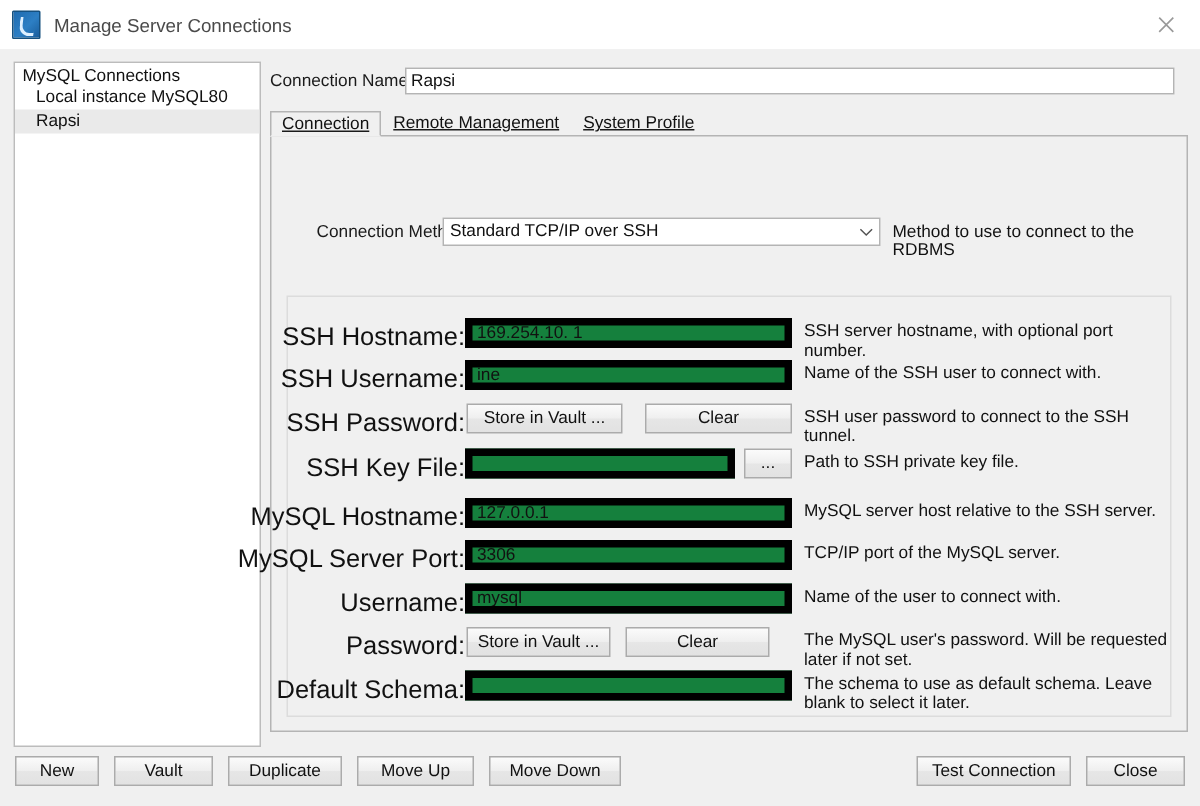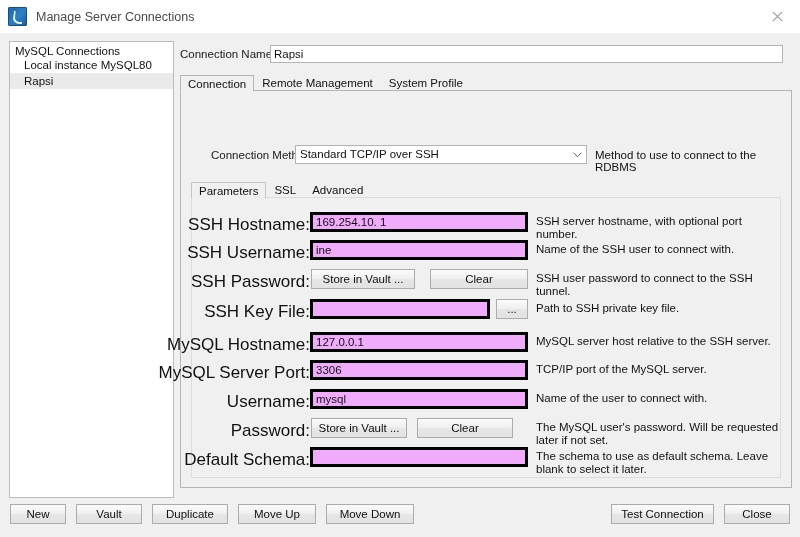--- a/index.html
+++ b/index.html
@@ -125,22 +125,23 @@
     line-height: 16px;
     outline: none;
   }
 
   
   #outer-tabs {
     position: absolute;
     left: 0; top: 32px;
     width: 612px; height: 18px;
     display: flex;
-    align-items: center;
+    align-items: flex-start;
     z-index: 3;
+    text-decoration: underline;
   }
   .tab {
     height: 17px;
     line-height: 16px;
     padding: 0 7px;
     font-size: 11.5px;
     color: #111;
     cursor: default;
     box-sizing: border-box;
     background: transparent;
@@ -248,22 +249,22 @@
     width: 180px;
     text-align: right;
     font-size: 17px;
     color: #111;
     white-space: nowrap;
   }
   .pfield {
     position: absolute;
     top: 0;
     height: 20px;
-    background: #f0abfc;
-    border: 3px solid #000000;
+    background: #15803d;
+    border: 5px solid #000000;
     box-sizing: border-box;
     font-family: "Liberation Sans", sans-serif;
     font-size: 11.5px;
     color: #111;
     padding: 0 3px;
     line-height: 18px;
     outline: none;
   }
   .phelp {
     position: absolute;
@@ -353,25 +354,20 @@
       <div class="cm-select">
         <span>Standard TCP/IP over SSH</span>
         <span class="cm-arrow">
           <svg width="9" height="6" viewBox="0 0 9 6">
             <path d="M0.6,0.8 L4.5,4.7 L8.4,0.8" stroke="#555" stroke-width="1" fill="none"></path>
           </svg>
         </span>
       </div>
       <span class="cm-help">Method to use to connect to the RDBMS</span>
 
-      <div id="inner-tabs">
-        <div class="itab active">Parameters</div>
-        <div class="itab">SSL</div>
-        <div class="itab">Advanced</div>
-      </div>
 
       <div id="inner-panel">
 
         <div class="prow" style="top:14px">
           <span class="plabel" style="right:472px">SSH Hostname:</span>
           <input class="pfield" type="text" style="left: 118px; width: 218px;" value="169.254.10. 1">
           <span class="phelp" style="left:344px">SSH server hostname, with  optional port number.</span>
         </div>
 
         <div class="prow" style="top:42px">

